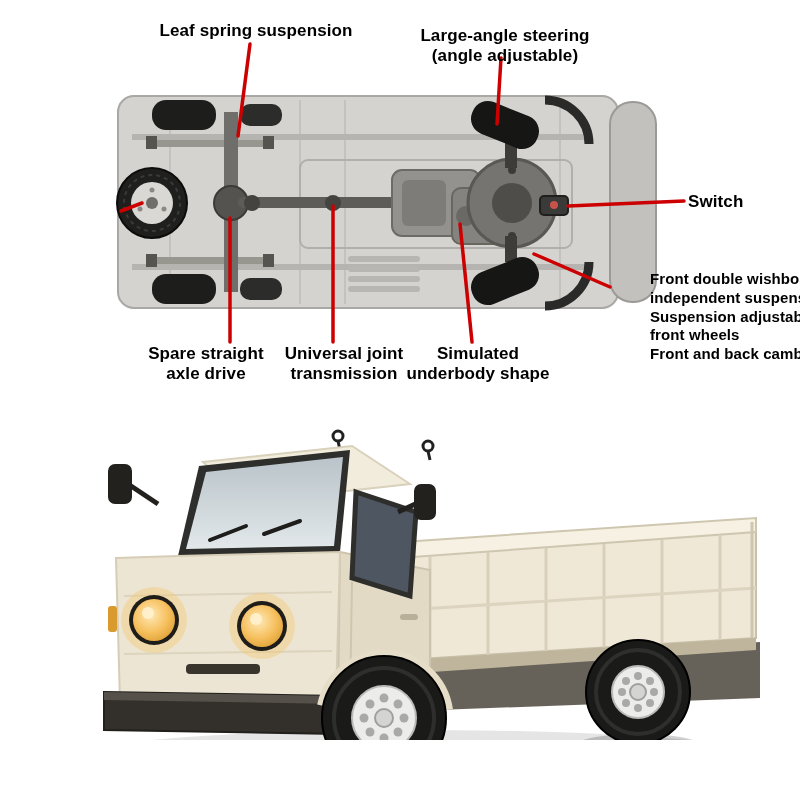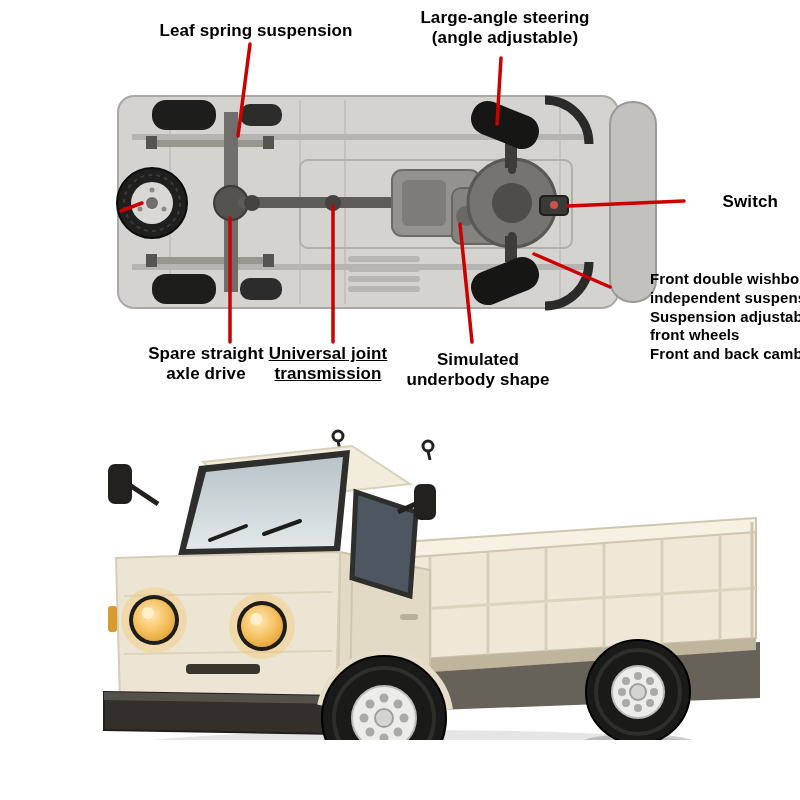--- a/index.html
+++ b/index.html
@@ -110,39 +110,39 @@
         <line x1="684" y1="201" x2="568" y2="206"></line>
         <line x1="610" y1="287" x2="534" y2="254"></line>
         <line x1="230" y1="342" x2="230" y2="218"></line>
         <line x1="333" y1="342" x2="333" y2="206"></line>
         <line x1="472" y1="342" x2="460" y2="224"></line>
       </g>
     </svg>
 
     <div class="callout fs17 ta-c" style="left:150px;top:21px;width:212px;">Leaf spring suspension</div>
 
-    <div class="callout fs17 ta-c" style="left:405px;top:8px;width:200px;">Large-angle steering
+    <div class="callout fs17 ta-c" style="left:405px;top:26px;width:200px;">Large-angle steering
 (angle adjustable)</div>
 
 
-    <div class="callout fs17 ta-l" style="left:688px;top:192px;width:90px;text-align:right;">Switch</div>
+    <div class="callout fs17 ta-l" style="left:688px;top:192px;width:90px;">Switch</div>
 
     <div class="callout fs15 ta-l" style="left:614px;top:270px;width:186px;line-height:1.25;margin-left:36px;">Front double wishbone
 independent suspension
 Suspension adjustable
 front wheels
 Front and back camber</div>
 
     <div class="callout fs17 ta-c" style="left:142px;top:344px;width:128px;">Spare straight
 axle drive</div>
 
-    <div class="callout fs17 ta-c" style="left:258px;top:344px;width:140px;text-decoration:underline;">Universal joint
+    <div class="callout fs17 ta-c" style="left:274px;top:344px;width:140px;">Universal joint
 transmission</div>
 
-    <div class="callout fs17 ta-c" style="left:396px;top:344px;width:164px;margin-top:6px;">Simulated
+    <div class="callout fs17 ta-c" style="left:396px;top:344px;width:164px;">Simulated
 underbody shape</div>
   </div>
 
   <div class="section photo-section">
 
     <svg width="800" height="400" viewBox="0 0 800 400">
       <defs>
         <linearGradient id="glass" x1="0" y1="0" x2="0" y2="1">
           <stop offset="0" stop-color="#b9c3c9"></stop>
           <stop offset="1" stop-color="#e2e8ea"></stop>

